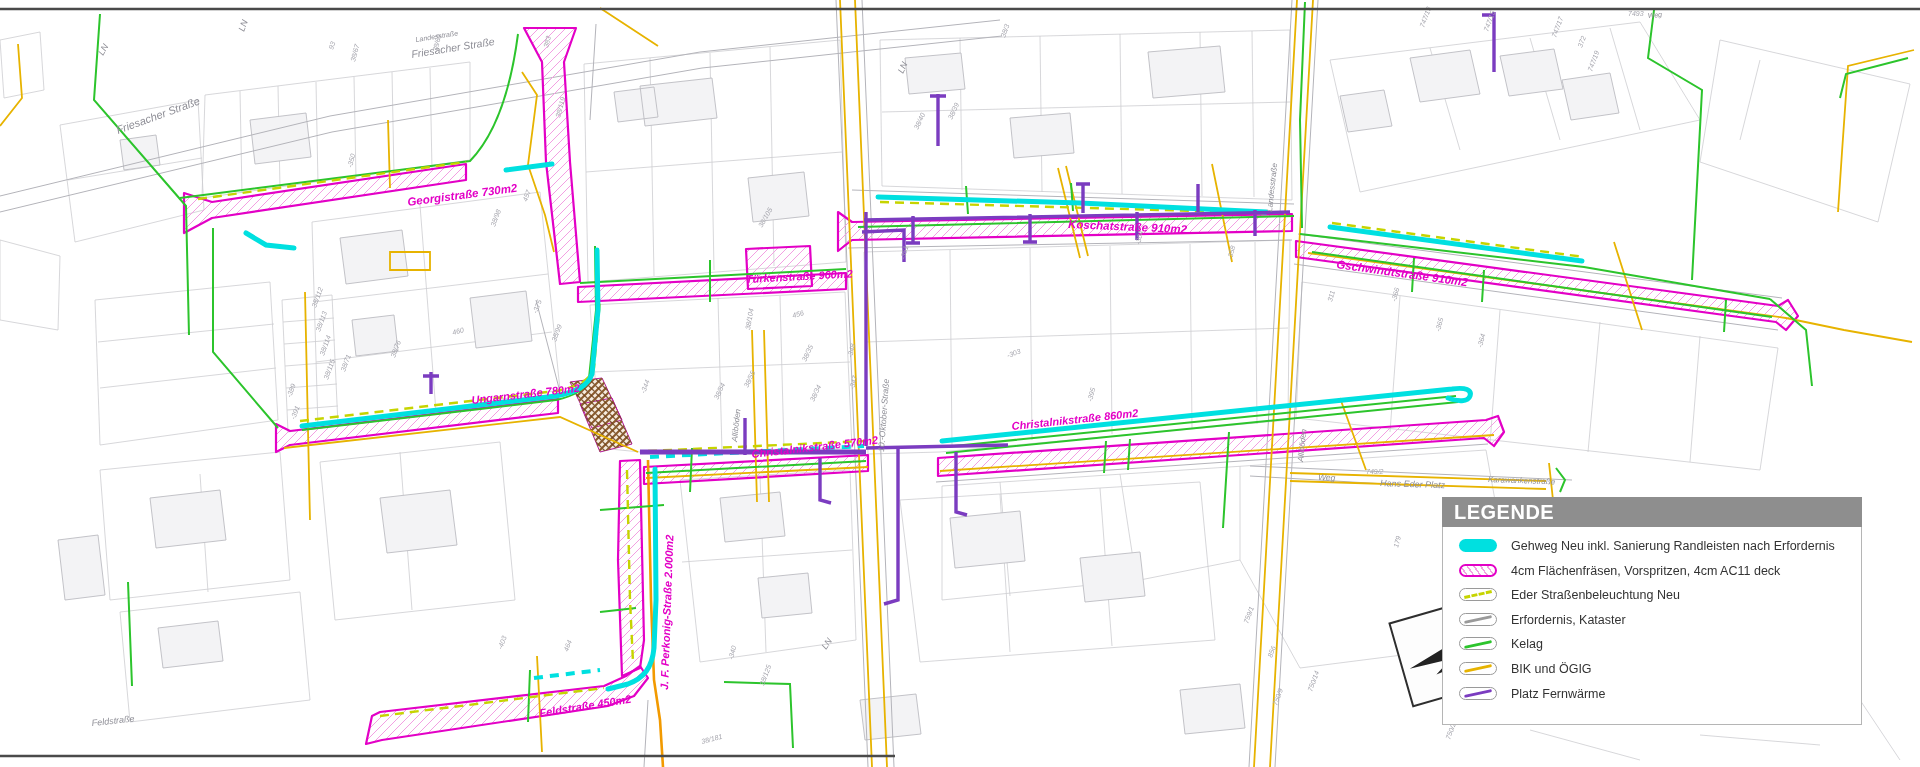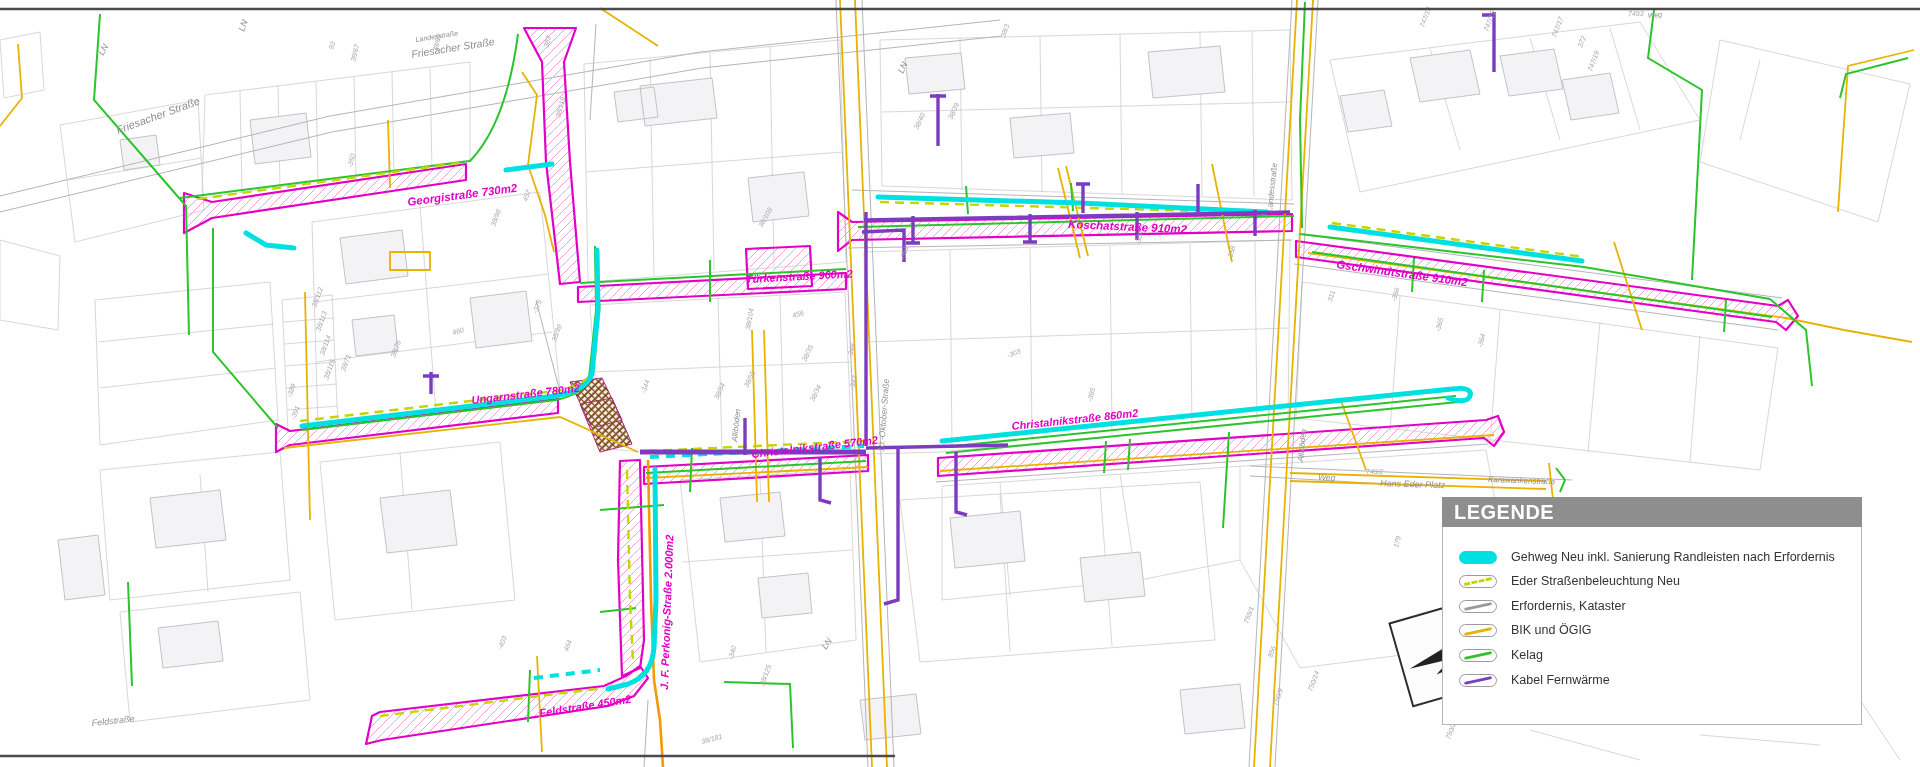--- a/index.html
+++ b/index.html
@@ -27,21 +27,21 @@
   .frame{stroke:#4a4a4a;stroke-width:2.4}
   .stl{fill:var(--fraesen);font-style:italic;font-weight:700}
   .mlb{fill:#8f8f97;font-style:italic}
   .plb{fill:#a6a6ae;font-style:italic}
 
   
   #legend{position:absolute;left:1442px;top:497px;width:420px;}
   #legend-title{background:var(--legend_header);color:#fff;font-size:20px;font-weight:700;
     letter-spacing:.5px;padding:4px 12px 3px;height:23px;line-height:23px;}
   #legend-body{background:#fff;border:1px solid #b5b5b5;border-top:none;height:198px;padding-top:12px;box-sizing:border-box;}
-  .lrow{display:flex;align-items:flex-end;height:24.6px;gap:14px;padding-left:16px;}
+  .lrow{display:flex;align-items:flex-start;height:24.6px;gap:14px;padding-left:16px;}
   .lrow span.lbl{font-size:12.5px;color:#333;}
   .sw{width:38px;height:13px;border-radius:7px;position:relative;flex:none;box-sizing:border-box;}
   .sw.outline{border:1.4px solid #9a9a9a;background:#fff;overflow:hidden;}
   .sw.gehweg{background:var(--gehweg);}
   .sw.fraesen{border:2px solid var(--fraesen);
     background:repeating-linear-gradient(55deg,#fff 0 4px,var(--hatchm) 4px 5.5px);}
   .sw-line{position:absolute;left:4px;right:4px;top:50%;height:2.6px;margin-top:-1.3px;
     transform:rotate(-12deg);border-radius:2px;}
   .sw-dash{position:absolute;left:4px;right:4px;top:50%;height:0;margin-top:-1.5px;
     transform:rotate(-12deg);border-top:3px dashed var(--kabel);}
@@ -289,45 +289,49 @@
 </div>
 
 <div id="legend">
   <div id="legend-title">LEGENDE</div>
   <div id="legend-body">
     <div class="lrow">
       <span class="sw gehweg"></span>
       <span class="lbl">Gehweg Neu inkl. Sanierung Randleisten nach Erfordernis</span>
     </div>
     <div class="lrow">
+      <span class="sw fraesen"></span>
+      <span class="lbl">4cm Flächenfräsen, Vorspritzen, 4cm AC11 deck</span>
+    </div>
+    <div class="lrow">
       <span class="sw outline">
             <span class="sw-dash"></span>
           </span>
       <span class="lbl">Eder Straßenbeleuchtung Neu</span>
     </div>
     <div class="lrow">
       <span class="sw outline">
             <span class="sw-line ln-natur"></span>
           </span>
       <span class="lbl">Erfordernis, Kataster</span>
     </div>
     <div class="lrow">
       <span class="sw outline">
+            <span class="sw-line ln-kelag"></span>
+          </span>
+      <span class="lbl">Kelag</span>
+    </div>
+    <div class="lrow">
+      <span class="sw outline">
             <span class="sw-line ln-bik"></span>
           </span>
       <span class="lbl">BIK und ÖGIG</span>
     </div>
     <div class="lrow">
       <span class="sw outline">
-            <span class="sw-line ln-kelag"></span>
-          </span>
-      <span class="lbl">Kelag</span>
-    </div>
-    <div class="lrow">
-      <span class="sw outline">
             <span class="sw-line ln-fern"></span>
           </span>
-      <span class="lbl">Kabel Fernwärme</span>
+      <span class="lbl">Platz Fernwärme</span>
     </div>
   </div>
 </div>
 
 </div>
 
 </body></html>

